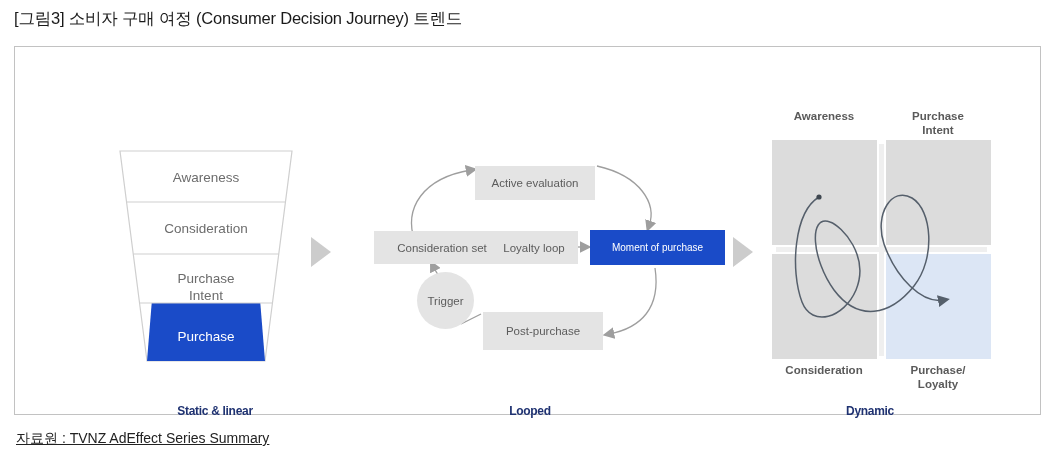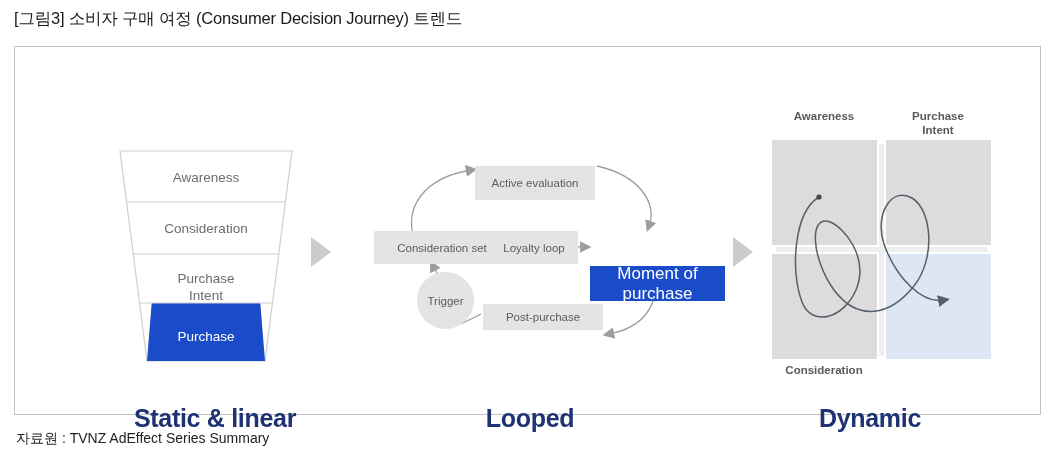--- a/index.html
+++ b/index.html
@@ -22,27 +22,27 @@
   .figure-frame{
     position:absolute;left:14px;top:46px;
     width:1027px;height:369px;
     border:1px solid #c2c2c2;background:#ffffff;
     box-sizing:border-box;
   }
 
   
   .source-line{
     position:absolute;left:16px;top:430px;
-    font-size:14px;color:#222;white-space:nowrap;
+    font-size:14px;color:#222;white-space:nowrap;text-decoration:underline;
   }
 
   
   .stage-caption{
     position:absolute;
-    font-size:25px;font-weight:bold;color:#1f3271;
+    font-size:12px;font-weight:bold;color:#1f3271;
     text-align:center;white-space:nowrap;
     letter-spacing:-0.3px;
   }
   #cap-static{left:60px;top:357px;width:280px;}
   #cap-looped{left:380px;top:357px;width:270px;}
   #cap-dynamic{left:720px;top:357px;width:270px;}
 
   
   .funnel-wrap{position:absolute;left:100px;top:101px;width:182px;height:216px;}
   .funnel-svg{position:absolute;left:0;top:0;}
@@ -67,23 +67,23 @@
   .loop-svg{position:absolute;left:0;top:0;}
   .node{
     position:absolute;background:#e4e4e4;
     display:flex;align-items:center;justify-content:center;
     font-size:11.5px;color:#5c5c5c;text-align:center;
     box-sizing:border-box;
   }
   #n-active{left:130px;top:24px;width:120px;height:34px;}
   #n-consider{left:13px;top:89px;width:136px;height:33px;margin-left:16px;}
   #n-loyalty{left:145px;top:89px;width:88px;height:33px;text-align:right;}
-  #n-post{left:138px;top:162px;width:120px;height:26px;}
+  #n-post{left:138px;top:170px;width:120px;height:38px;}
   #n-moment{left:245px;top:88px;width:135px;height:35px;
-    background:#1a4bc8;color:#ffffff;font-size:17px;margin-top:36px;}
+    background:#1a4bc8;color:#ffffff;font-size:10px;}
   #n-trigger{left:72px;top:130px;width:57px;height:57px;border-radius:50%;
     background:#e4e4e4;font-size:11.5px;}
 
   
   .quad-wrap{position:absolute;left:751px;top:58px;width:236px;height:290px;}
   .quad-grid{position:absolute;left:6px;top:35px;width:219px;height:220px;}
   .q{position:absolute;width:105px;height:105px;background:#dcdcdc;}
   #q-aware{left:0;top:0;}
   #q-intent{left:114px;top:0;}
   #q-consider{left:0;top:114px;}
@@ -158,20 +158,22 @@
       <div class="node" id="n-post">Post-purchase</div>
     </div>
 
     <div class="panel-arrow" id="arrow-2"></div>
 
     <div class="quad-wrap">
       <div class="q-label" id="ql-aware">Awareness</div>
       <div class="q-label" id="ql-intent">Purchase
 Intent</div>
       <div class="q-label" id="ql-consider">Consideration</div>
+      <div class="q-label" id="ql-loyalty">Purchase/
+Loyalty</div>
 
       <div class="quad-grid">
         <div class="q" id="q-aware"></div>
         <div class="q" id="q-intent"></div>
         <div class="q" id="q-consider"></div>
         <div class="q" id="q-loyalty"></div>
 
         <svg class="quad-svg" width="219" height="220" viewBox="0 0 219 220">
           <defs>
             <marker id="qhead" markerWidth="8" markerHeight="8" refX="4" refY="4" orient="auto">

